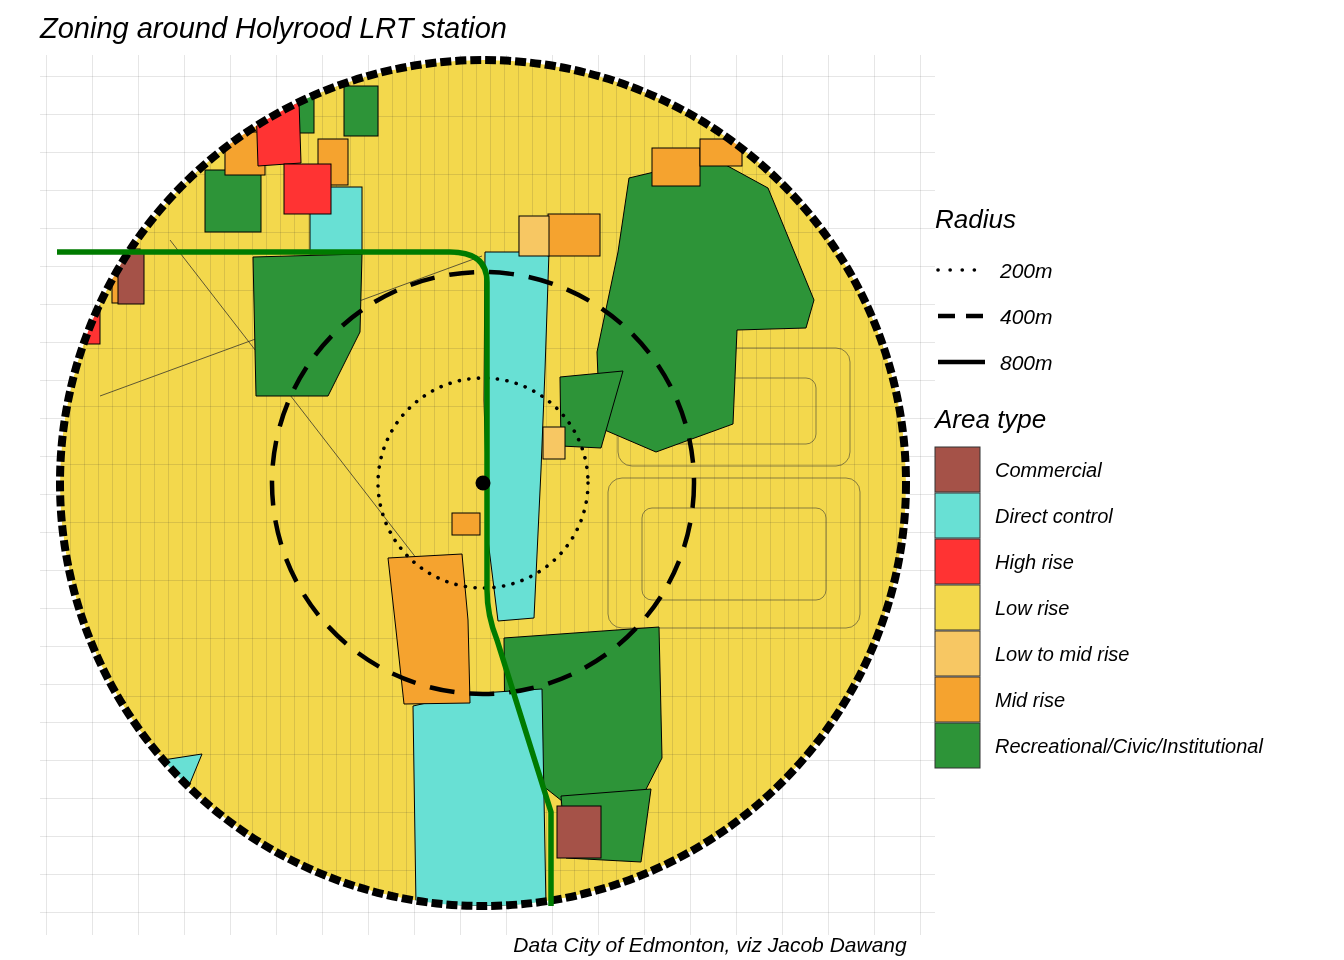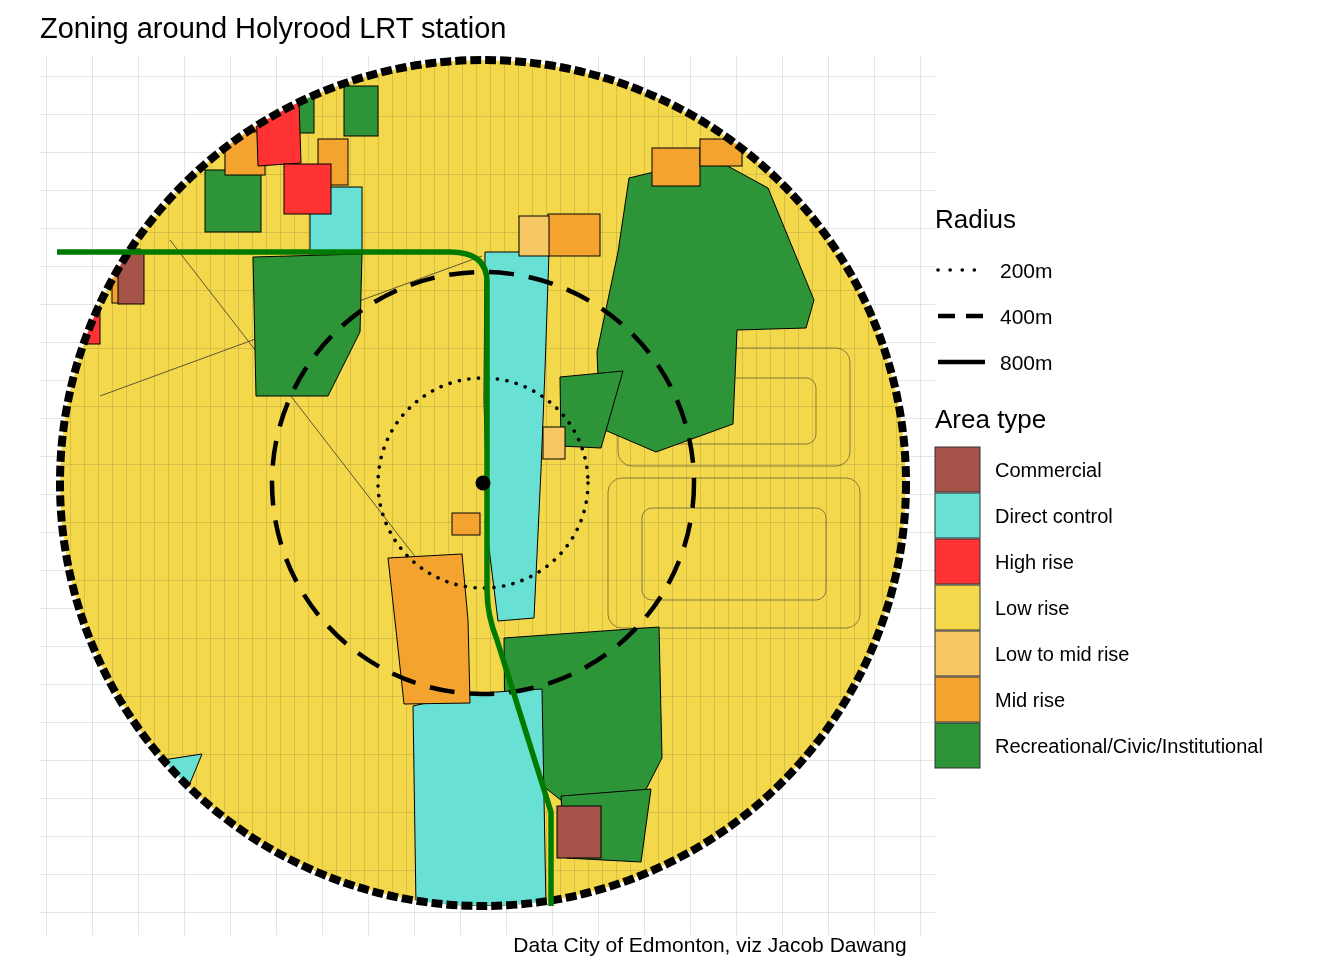--- a/index.html
+++ b/index.html
@@ -1,17 +1,17 @@
 <!DOCTYPE html>
 <html><head>
 <meta charset="utf-8">
 <style>
   html,body{margin:0;padding:0;background:#ffffff;width:1344px;height:960px;overflow:hidden;}
   body{font-family:"Liberation Sans",sans-serif;}
-  #stage{position:relative;width:1344px;height:851px;}
+  #stage{position:relative;width:1344px;height:851px;font-style:italic;}
   svg{position:absolute;left:0;top:0;}
   svg text{font-family:"Liberation Sans",sans-serif;fill:#000000;}
   .zone path,.zone rect,.zone polygon{stroke:#000;stroke-width:1;}
   .streetline{stroke:#2b2b2b;stroke-width:1;opacity:.75;fill:none;}
   .looproad{stroke:#333;stroke-width:.8;opacity:.7;fill:none;}
 </style>
 </head>
 <body>
 
 <div id="stage">

